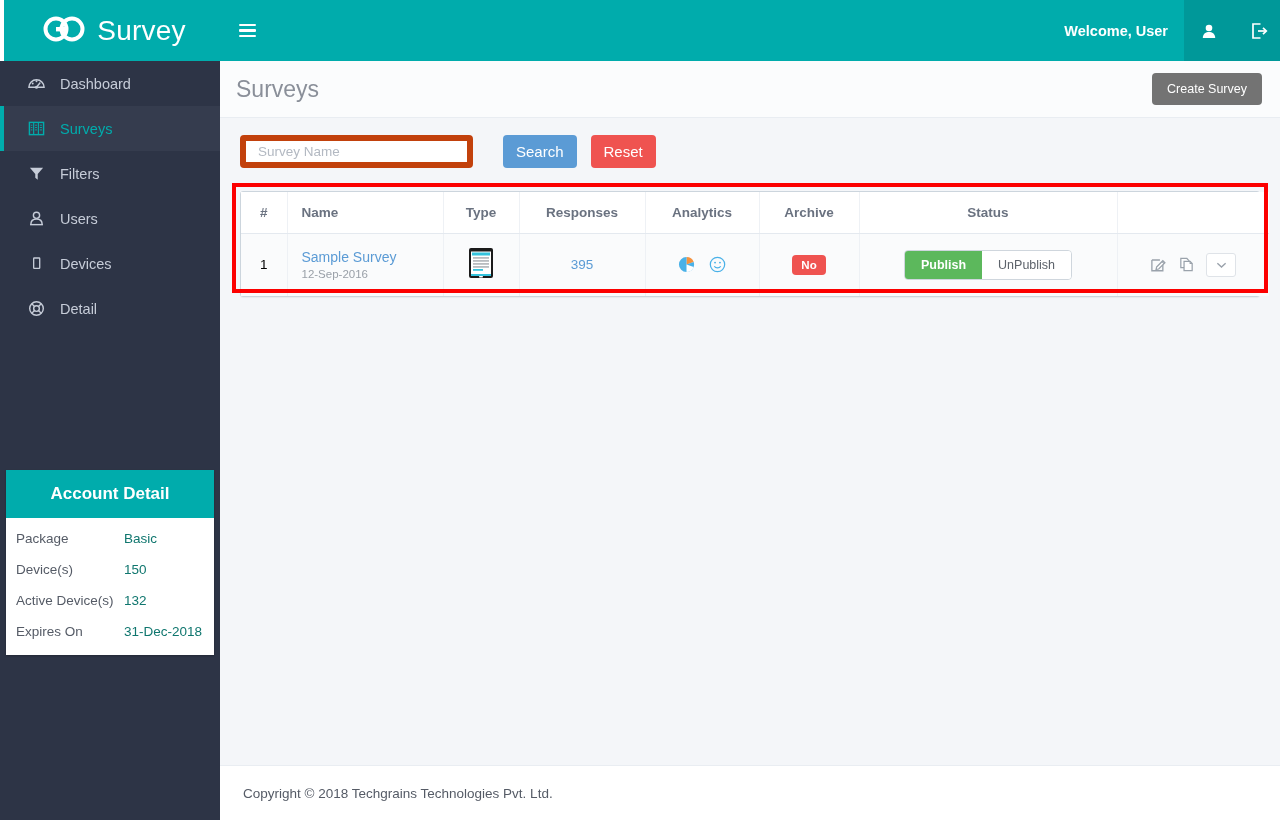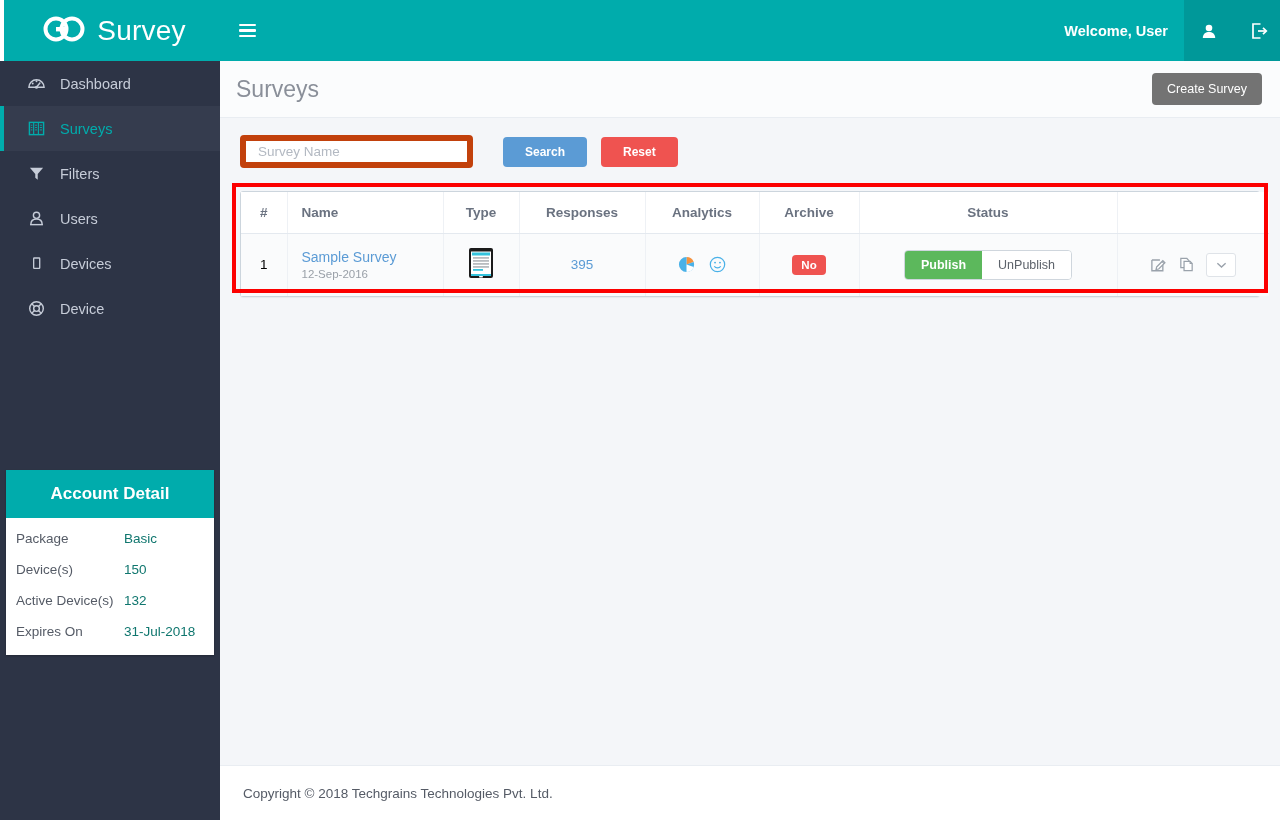--- a/index.html
+++ b/index.html
@@ -135,22 +135,22 @@
     border: 6px solid #c2410c; border-radius: 4px;
     background: #fff;
     padding: 0 12px;
     font-size: 13.5px; color: #555;
     outline: none;
     font-family: "Liberation Sans", sans-serif;
   }
   #survey-name-input::placeholder { color: #b3b9c2; }
   .tb-btn {
     border: none; border-radius: 4px; color: #fff;
-    font-size: 12px; font-weight: bold;
-    padding: 8px 22px; cursor: pointer;
+    font-size: 15px; font-weight: normal;
+    padding: 8px 13px; cursor: pointer;
     font-family: "Liberation Sans", sans-serif;
   }
   #search-btn { background: #5b9bd5; margin-left: 16px; }
   #reset-btn  { background: #ef5350; }
 
   
   #highlight-box {
     position: absolute;
     left: 12px; top: 122px;
     width: 1036px; height: 110px;
@@ -349,41 +349,41 @@
   </div>
 
   <div class="side-item">
     <span class="side-ico">
       <svg width="17" height="17" viewBox="0 0 18 18">
         <circle cx="9" cy="9" r="7.2" fill="none" stroke="#c6ccd8" stroke-width="1.5"></circle>
         <circle cx="9" cy="9" r="3" fill="none" stroke="#c6ccd8" stroke-width="1.5"></circle>
         <path d="M4 4 L6.9 6.9 M14 4 L11.1 6.9 M4 14 L6.9 11.1 M14 14 L11.1 11.1" stroke="#c6ccd8" stroke-width="1.4"></path>
       </svg>
     </span>
-    <span class="side-label">Device</span>
+    <span class="side-label">Detail</span>
   </div>
 
   <div id="account-card">
     <div id="account-card-header">Account Detail</div>
     <div id="account-card-body">
       <div class="acct-row">
         <span class="acct-key">Package</span>
         <span class="acct-val">Basic</span>
       </div>
       <div class="acct-row">
         <span class="acct-key">Device(s)</span>
         <span class="acct-val">150</span>
       </div>
       <div class="acct-row">
         <span class="acct-key">Active Device(s)</span>
         <span class="acct-val">132</span>
       </div>
       <div class="acct-row">
         <span class="acct-key">Expires On</span>
-        <span class="acct-val">31-Jul-2018</span>
+        <span class="acct-val">31-Dec-2018</span>
       </div>
     </div>
   </div>
 </div>
 
 <div id="content">
 
   <div id="page-header">
     <div id="page-title">Surveys</div>
     <div id="page-header-spacer"></div>

